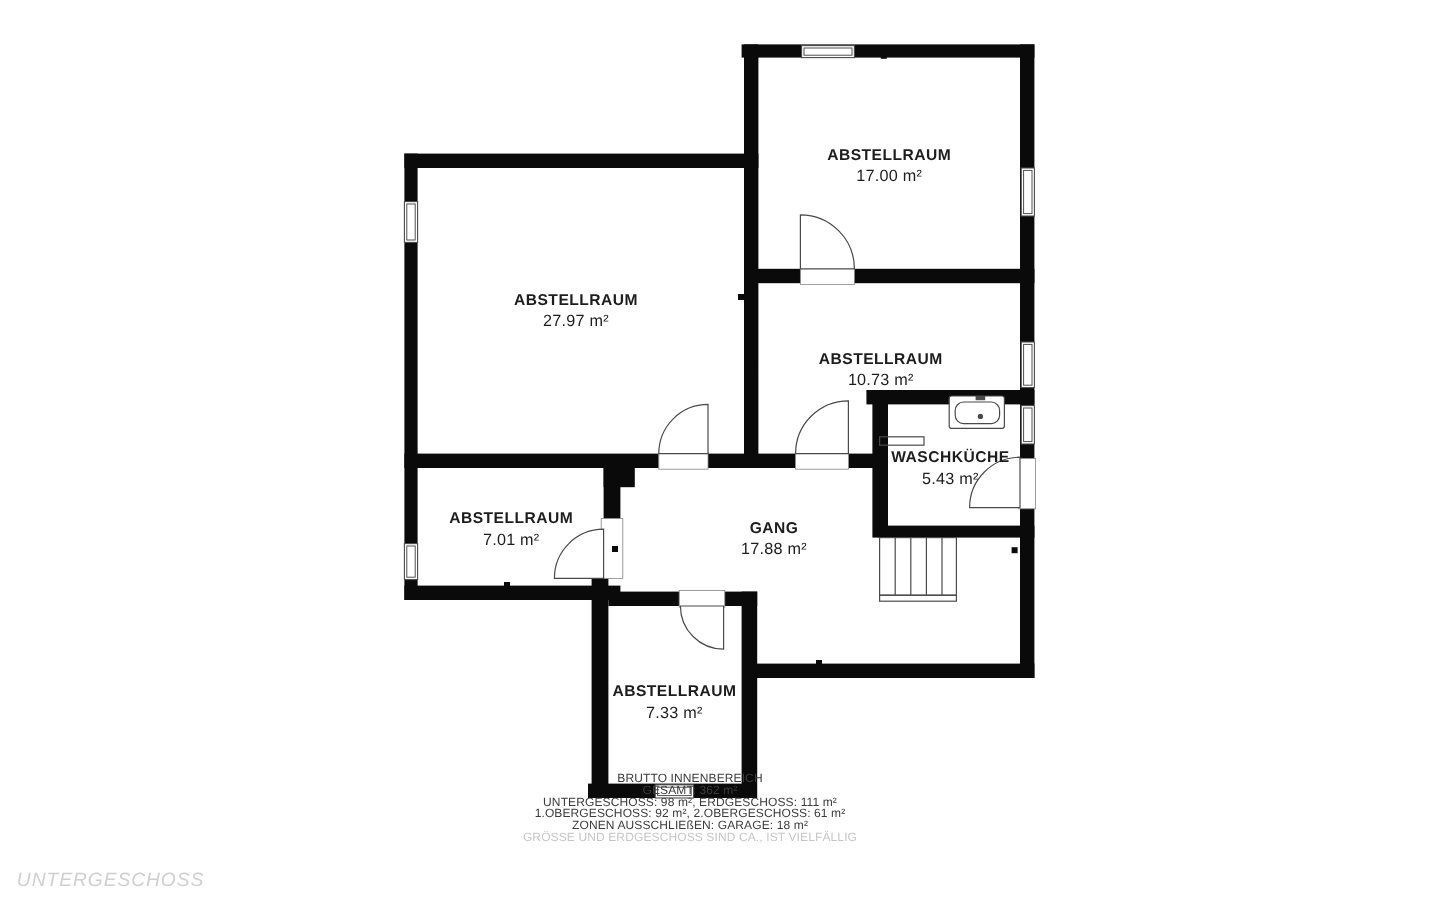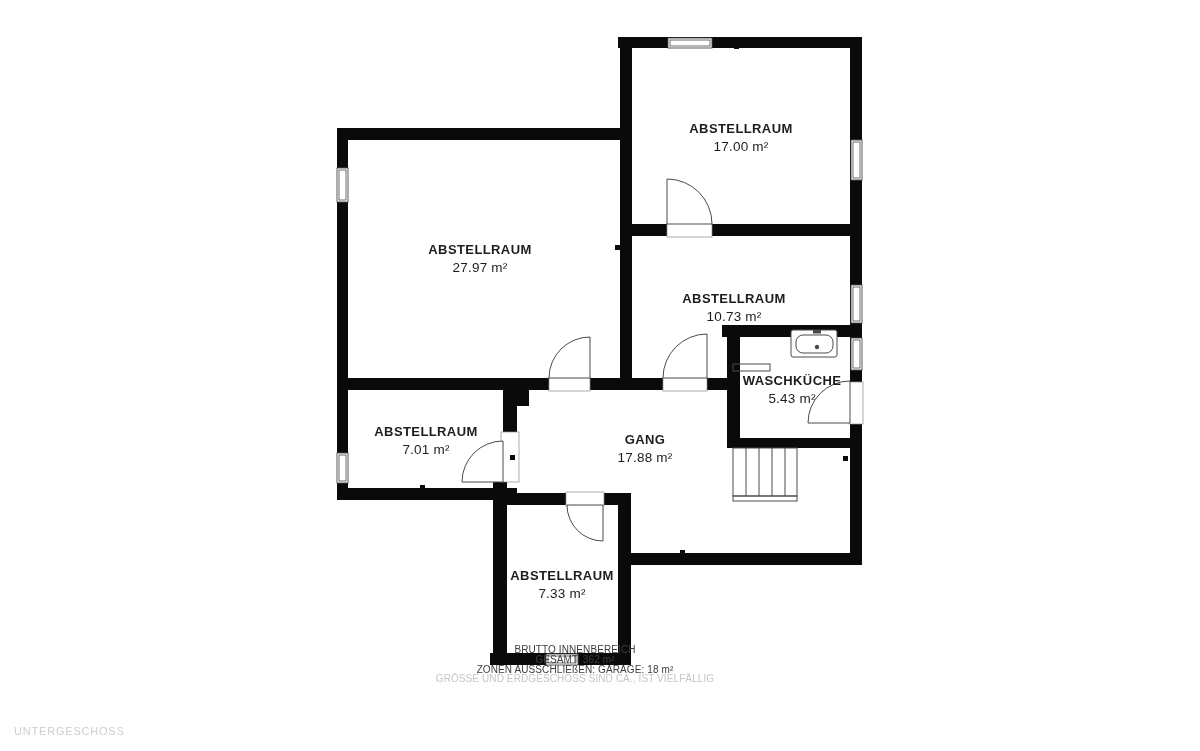--- a/index.html
+++ b/index.html
@@ -10,22 +10,22 @@
   .wall{fill:#0a0a0a;}
   .opening{fill:#ffffff;stroke:#8a8a8a;stroke-width:.7;}
   .win-outer{fill:#ffffff;stroke:#4a4a4a;stroke-width:.9;}
   .win-inner{fill:none;stroke:#4a4a4a;stroke-width:.8;}
   .door{fill:#ffffff;stroke:#4a4a4a;stroke-width:1;}
   .thin{fill:none;stroke:#4a4a4a;stroke-width:1;}
   .tick{fill:#0a0a0a;}
   .footer{position:absolute;top:645px;left:175px;width:800px;text-align:center;
           font-size:10px;line-height:9.8px;font-weight:400;color:#3c3c3c;letter-spacing:.1px;}
   .footer .muted{color:#c6c6c6;}
-  .floor-label{position:absolute;left:14px;top:725px;font-size:11px;font-weight:400;
-               color:#cfcfcf;letter-spacing:.8px;}
+  .floor-label{position:absolute;left:14px;top:725px;font-size:16px;font-weight:400;
+               color:#cfcfcf;letter-spacing:.8px;font-style:italic;}
 </style>
 </head>
 <body>
 
 <div class="stage">
 
   <svg width="1200" height="751" viewBox="0 0 1200 751">
 
     <g class="wall">
 
@@ -174,19 +174,21 @@
     </g>
     <g>
       <text class="room-name" x="562" y="580" text-anchor="middle">ABSTELLRAUM</text>
       <text class="room-area" x="562" y="598" text-anchor="middle">7.33 m²</text>
     </g>
   </svg>
 
   <div class="footer">
     <div>BRUTTO INNENBEREICH</div>
     <div>GESAMT: 362 m²</div>
+    <div>UNTERGESCHOSS: 98 m², ERDGESCHOSS: 111 m²</div>
+    <div>1.OBERGESCHOSS: 92 m², 2.OBERGESCHOSS: 61 m²</div>
     <div>ZONEN AUSSCHLIEßEN: GARAGE: 18 m²</div>
     <div class="muted">GRÖSSE UND ERDGESCHOSS SIND CA., IST VIELFÄLLIG</div>
   </div>
 
   <div class="floor-label">UNTERGESCHOSS</div>
 
 </div>
 
 </body></html>

